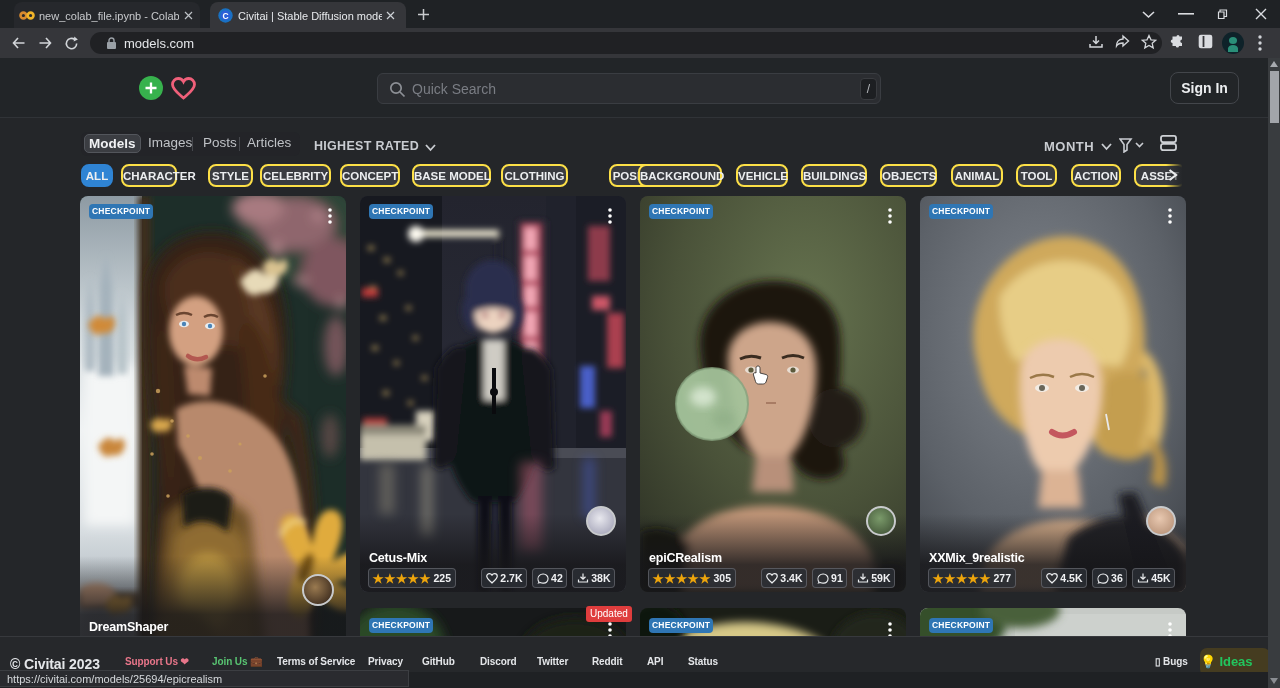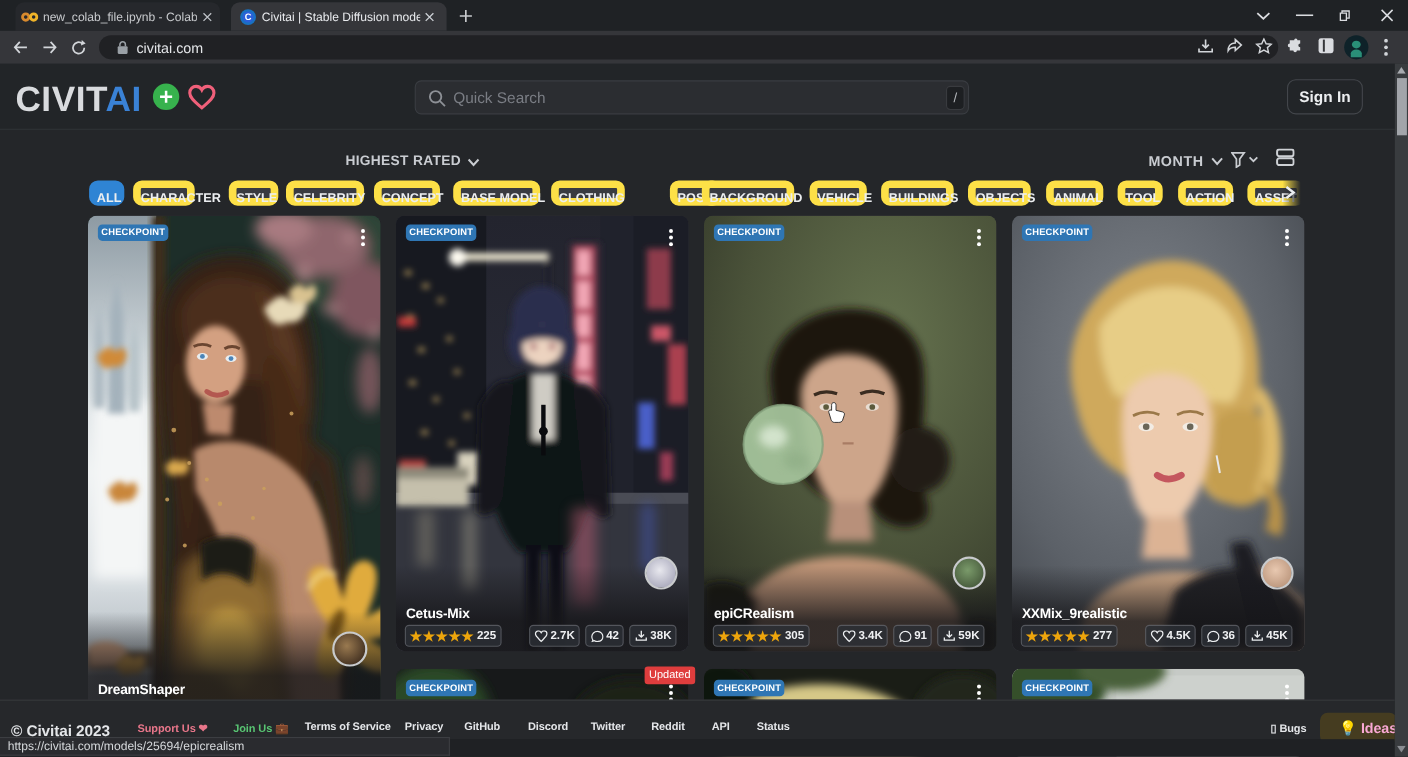--- a/index.html
+++ b/index.html
@@ -30,38 +30,38 @@
   #slash { position:absolute; right:3px; top:4px; width:17px; height:22px; background:#1d1f22; border:1px solid #393b3f; border-radius:4px; color:#b8bbbf; font-size:12px; text-align:center; line-height:20px; }
   #signin { left:1170px; top:14px; width:69px; height:32px; border:1px solid #43464b; border-radius:8px; color:#eceef0; font-size:14px; font-weight:bold; text-align:center; line-height:30px; }
 
   
   #seg { left:81px; top:74px; width:219px; height:24px; background:#232428; border-radius:6px; color:#bfc2c6; font-size:13.5px; }
   .segitem { position:absolute; top:3px; }
   #seg .active { background:#3b3d42; border:1px solid #53565c; border-radius:5px; color:#f0f1f3; font-weight:bold; top:2px; padding:1px 4px; }
   #hirated { left:314px; top:81px; font-size:12.5px; font-weight:bold; color:#c9ccd1; letter-spacing:0.3px; }
   #month { left:1044px; top:81px; font-size:13px; font-weight:bold; color:#c9ccd1; letter-spacing:0.5px; }
 
-  .chip { position:absolute; top:106px; height:23px; background:#393b40; border:7px solid #fde047; border-radius:8px; color:#eceef0; font-size:11.5px; font-weight:bold; line-height:21px; text-align:center; white-space:nowrap; }
+  .chip { position:absolute; top:106px; height:23px; background:#393b40; border:2px solid #fde047; border-radius:8px; color:#eceef0; font-size:11.5px; font-weight:bold; line-height:21px; text-align:center; white-space:nowrap; }
   .chipblue { background:#2f84d4; border-color:#2f84d4; }
 
   
   .card { position:absolute; width:266px; border-radius:8px; overflow:hidden; background:#2a2b30; }
   .badge { position:absolute; left:9px; top:8px; height:15px; background:#2f76b4; border-radius:4px; color:#fff; font-size:8.5px; font-weight:bold; line-height:15px; padding:0 3px; letter-spacing:0.2px; }
   .cgrad { position:absolute; left:0; bottom:0; width:100%; height:78px; background:linear-gradient(to bottom, rgba(22,22,25,0) 0%, rgba(22,22,25,.82) 65%); }
   .ctitle { position:absolute; left:9px; color:#fff; font-size:12.5px; font-weight:bold; letter-spacing:-0.2px; }
   .statrow { position:absolute; left:8px; right:11px; height:20px; display:flex; justify-content:space-between; }
   .pill { height:20px; background:rgba(44,48,54,.8); border:1px solid rgba(150,153,160,.4); border-radius:4px; display:flex; align-items:center; padding:0 3.5px; color:#f0f1f3; font-size:10.5px; font-weight:bold; gap:2.5px; }
   .stars { color:#eda50c; font-size:12.5px; letter-spacing:0.5px; }
   .rightpills { display:flex; gap:5px; }
   .avatar { position:absolute; width:30px; height:30px; border-radius:50%; }
 
   
   #footer { left:0; top:578px; width:1268px; height:52px; background:#26282b; border-top:1px solid #37393d; font-size:10px; font-weight:bold; color:#e4e6e9; letter-spacing:-0.1px; }
   .flink { position:absolute; top:19px; white-space:nowrap; }
-  #ideas { position:absolute; left:1200px; top:11px; width:70px; height:28px; background:#453c20; border-radius:7px; color:#f9a8d4; font-size:13px; font-weight:bold; text-align:right; line-height:28px; }
+  #ideas { position:absolute; left:1200px; top:11px; width:70px; height:28px; background:#453c20; border-radius:7px; color:#22c55e; font-size:13px; font-weight:bold; text-align:left; line-height:28px; }
   #statusbar { left:0; top:612px; width:409px; height:17px; background:#2a2b2f; border:1px solid #3c3e42; border-left:none; font-size:11px; color:#d5d8db; line-height:16px; padding-left:7px; }
 
   
   #sbar { left:1268px; top:58px; width:12px; height:630px; background:#393c3f; }
   #sthumb { position:absolute; left:1.5px; top:13px; width:9px; height:52px; background:#a2a5aa; }
 </style>
 </head>
 <body>
 <div id="root">
 
@@ -114,21 +114,21 @@
     </svg>
   <svg class="abs" style="left:64px;top:36px" width="15" height="15" viewBox="0 0 16 16">
       <path d="M13.5 8 A5.5 5.5 0 1 1 11.5 3.8" fill="none" stroke="#d2d5d9" stroke-width="1.7"></path>
       <path d="M11 0.5 L14.8 3.8 L10.3 5.8 Z" fill="#d2d5d9"></path>
     </svg>
   <div class="abs" id="omnibox">
     <svg style="position:absolute;left:16px;top:5px" width="11" height="13" viewBox="0 0 11 13">
         <rect x="1" y="5" width="9" height="7" rx="1" fill="#9aa0a6"></rect>
         <path d="M3 5 V3.5 A2.5 2.5 0 0 1 8 3.5 V5" fill="none" stroke="#9aa0a6" stroke-width="1.4"></path>
       </svg>
-    <div id="urltxt">civitai.com</div>
+    <div id="urltxt">models.com</div>
   </div>
 
   <svg class="abs" style="left:1088px;top:34px" width="16" height="16" viewBox="0 0 16 16">
       <path d="M8 2 V9 M5 6.5 L8 9.5 L11 6.5" fill="none" stroke="#d2d5d9" stroke-width="1.5"></path>
       <path d="M2 10 V13 H14 V10" fill="none" stroke="#d2d5d9" stroke-width="1.5"></path>
     </svg>
   <svg class="abs" style="left:1114px;top:34px" width="16" height="16" viewBox="0 0 16 16">
       <path d="M9 5 C4 5 2.5 9 2.5 12 C4 9.5 6 9 9 9 V12 L14.5 7 L9 2 Z" fill="none" stroke="#d2d5d9" stroke-width="1.4"></path>
     </svg>
   <svg class="abs" style="left:1141px;top:34px" width="16" height="16" viewBox="0 0 16 16">
@@ -146,39 +146,46 @@
     <div style="position:absolute;left:6px;top:13px;width:10px;height:7px;border-radius:50% 50% 0 0;background:#2a8f78;"></div>
   </div>
   <svg class="abs" style="left:1258px;top:35px" width="4" height="16" viewBox="0 0 4 16">
       <circle cx="2" cy="2" r="1.7" fill="#d2d5d9"></circle>
       <circle cx="2" cy="8" r="1.7" fill="#d2d5d9"></circle>
       <circle cx="2" cy="14" r="1.7" fill="#d2d5d9"></circle>
     </svg>
 
   <div class="abs" id="pagearea">
     <div class="abs" id="cvheader"></div>
-    <div class="abs" id="logo">CIVIT<span class="ai">AI</span></div>
     <div class="abs" id="plusbtn">
         <svg style="position:absolute;left:5px;top:5px" width="14" height="14" viewBox="0 0 14 14">
           <path d="M7 1.5 V12.5 M1.5 7 H12.5" stroke="#fff" stroke-width="2.3"></path>
         </svg>
       </div>
     <svg class="abs" style="left:170px;top:18px" width="27" height="25" viewBox="0 0 27 25">
         <path d="M13.5 22 C9 18 2.5 13.5 2.5 8.5 C2.5 5 5.2 2.5 8.3 2.5 C10.5 2.5 12.5 3.8 13.5 5.7 C14.5 3.8 16.5 2.5 18.7 2.5 C21.8 2.5 24.5 5 24.5 8.5 C24.5 13.5 18 18 13.5 22 Z" fill="none" stroke="#f0607a" stroke-width="2.8"></path>
       </svg>
     <div class="abs" id="searchbox">
       <svg style="position:absolute;left:11px;top:7px" width="17" height="17" viewBox="0 0 17 17">
           <circle cx="7" cy="7" r="5.2" fill="none" stroke="#8d9096" stroke-width="1.7"></circle>
           <path d="M11 11 L15.5 15.5" stroke="#8d9096" stroke-width="1.7"></path>
         </svg>
       <div id="searchtxt">Quick Search</div>
       <div id="slash">/</div>
     </div>
     <div class="abs" id="signin">Sign In</div>
 
+    <div class="abs" id="seg">
+      <span class="segitem active" style="left:3px;">Models</span>
+      <span class="segitem" style="left:67px;">Images</span>
+      <span class="segitem" style="left:122px;">Posts</span>
+      <span class="segitem" style="left:166px;">Articles</span>
+      <span style="position:absolute;left:111px;top:5px;width:1px;height:14px;background:#46484d;"></span>
+      <span style="position:absolute;left:158px;top:5px;width:1px;height:14px;background:#46484d;"></span>
+    </div>
     <div class="abs" id="hirated">HIGHEST RATED</div>
     <svg class="abs" style="left:424px;top:85px" width="13" height="9" viewBox="0 0 13 9">
         <path d="M2 2 L6.5 7 L11 2" fill="none" stroke="#c9ccd1" stroke-width="1.8"></path>
       </svg>
     <div class="abs" id="month">MONTH</div>
     <svg class="abs" style="left:1100px;top:84px" width="13" height="9" viewBox="0 0 13 9">
         <path d="M2 2 L6.5 7 L11 2" fill="none" stroke="#c9ccd1" stroke-width="1.8"></path>
       </svg>
     <svg class="abs" style="left:1119px;top:80px" width="26" height="15" viewBox="0 0 26 15">
         <path d="M1 1 H12 L8 6.5 V12 L5 14 V6.5 Z" fill="none" stroke="#c9ccd1" stroke-width="1.6"></path>

